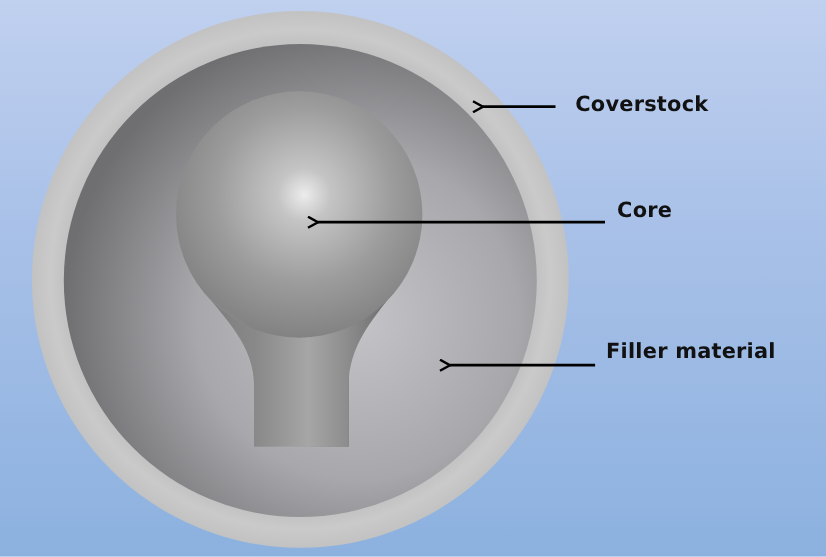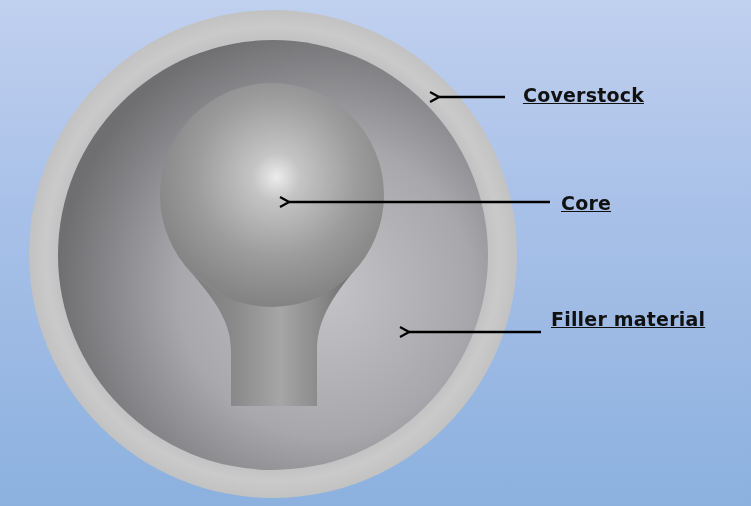--- a/index.html
+++ b/index.html
@@ -4,21 +4,21 @@
 <style>
   html, body { margin: 0; padding: 0; }
   body {
     width: 751px; height: 506px; overflow: hidden; position: relative;
     background: linear-gradient(to bottom, #c0d0ef 0%, #a9c1e8 40%, #8cb1df 100%);
     font-family: "DejaVu Sans", sans-serif;
   }
   #diagram { position: absolute; left: 0; top: 0; width: 751px; height: 506px; }
   .label {
     position: absolute; font-weight: bold; font-size: 19px; color: #111;
-    white-space: nowrap; letter-spacing: 0.2px; text-decoration: underline;
+    white-space: nowrap; letter-spacing: 0.2px;
   }
 </style>
 </head>
 <body>
 
 <svg id="diagram" viewBox="0 0 751 506" xmlns="http://www.w3.org/2000/svg">
   <defs>
     <radialGradient id="coverGrad" cx="50%" cy="50%" r="50%">
       <stop offset="85%" stop-color="#bdbdbd"></stop>
       <stop offset="93%" stop-color="#cacaca"></stop>
@@ -55,14 +55,14 @@
     <circle cx="272" cy="195" r="112" fill="url(#coreGrad)"></circle>
     <path d="M188 268 C205 290 231 315 231 350 L231 300 C220 290 205 282 188 268 Z" fill="#8a8a8a" opacity="0.5"></path>
   </g>
 
   <line x1="505" y1="97" x2="439" y2="97" stroke="#000" stroke-width="2.5" marker-end="url(#arrowHead)"></line>
   <line x1="550" y1="202" x2="289" y2="202" stroke="#000" stroke-width="2.5" marker-end="url(#arrowHead)"></line>
   <line x1="541" y1="332" x2="409" y2="332" stroke="#000" stroke-width="2.5" marker-end="url(#arrowHead)"></line>
 </svg>
 
 <div class="label" style="left:523px; top:84px;">Coverstock</div>
-<div class="label" style="left:561px; top:192px;">Core</div>
+<div class="label" style="left:561px; top:180px;">Core</div>
 <div class="label" style="left:551px; top:308px;">Filler material</div>
 
 </body></html>

